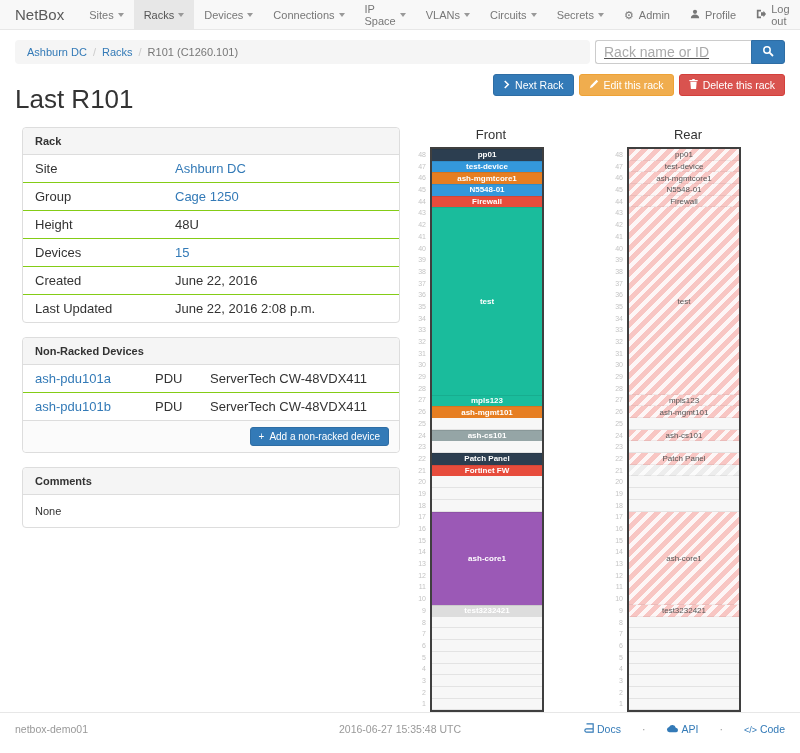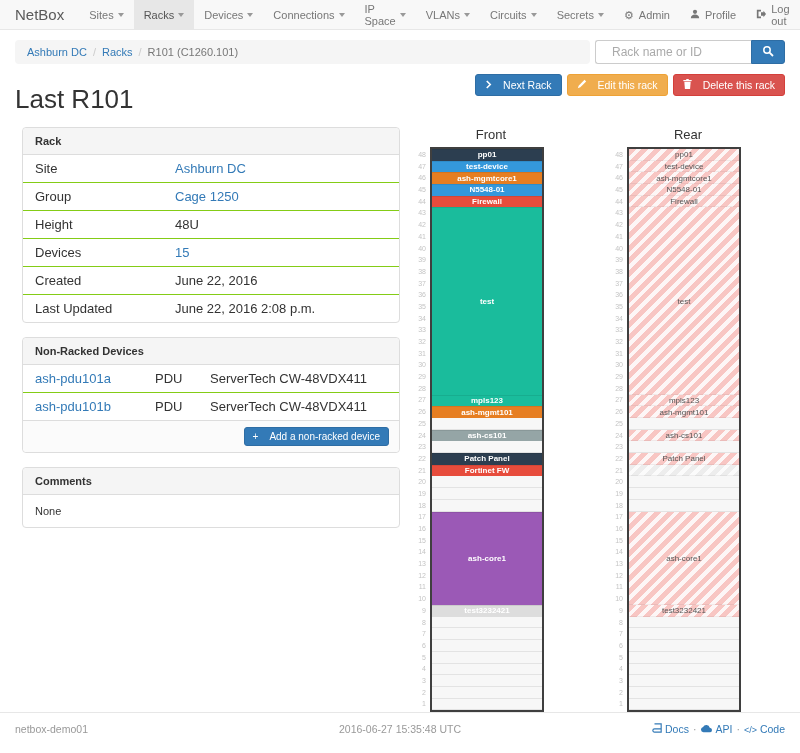--- a/index.html
+++ b/index.html
@@ -27,31 +27,31 @@
   .tx-icon { font-size:11px; line-height:1; }
 
   
   .crumb-row { display:flex; align-items:center; padding:10px 15px 6px 15px; flex:0 0 auto; }
   .breadcrumb { flex:0 0 575px; background:#f5f5f5; border-radius:4px; padding:6px 12px;
                 color:#777; }
   .breadcrumb a { color:#337ab7; }
   .crumb-sep { color:#ccc; padding:0 6px; }
   .search-group { margin-left:auto; display:flex; }
   .search-input { width:156px; height:24px; border:1px solid #ccc; border-right:none;
-                  border-radius:3px 0 0 3px; padding:0 16px; font-size:12px;
-                  font-family:"Liberation Sans",sans-serif; color:#555; outline:none; }
+                  border-radius:3px 0 0 3px; padding:0 8px; font-size:14px;
+                  font-family:"Liberation Sans",sans-serif; color:#555; outline:none;text-decoration:underline; }
   .search-input::placeholder { color:#aaa; }
   .search-btn { width:34px; height:24px; background:#337ab7; border:1px solid #2e6da4;
                 border-radius:0 3px 3px 0; display:flex; align-items:center;
                 justify-content:center; cursor:pointer; }
 
   
   .title-row { position:relative; padding:0 15px; flex:0 0 auto; }
   .actions { position:absolute; top:4px; right:15px; display:flex; gap:5px; }
-  .btn { display:inline-flex; align-items:center; gap:11px; color:#fff; font-size:10.5px;
+  .btn { display:inline-flex; align-items:center; gap:5px; color:#fff; font-size:10.5px;
          padding:4px 9px; border-radius:3px; cursor:pointer; border:1px solid transparent; }
   .btn-primary { background:#337ab7; border-color:#2e6da4; }
   .btn-warning { background:#f0ad4e; border-color:#eea236; }
   .btn-danger  { background:#d9534f; border-color:#d43f3a; }
   h1.page-title { font-size:26px; font-weight:400; margin:14px 0 12px 0; color:#333; }
 
   
   .main { display:flex; align-items:flex-start; padding:0 15px; flex:1 1 auto; }
   .left-col { width:385px; flex:0 0 385px; }
 
@@ -90,21 +90,21 @@
   .hatch-pink { background:repeating-linear-gradient(135deg,#f8c6c3 0,#f8c6c3 5px,
                 #fdf6f6 5px,#fdf6f6 9px); }
   .hatch-gray { background:repeating-linear-gradient(135deg,#ededed 0,#ededed 5px,
                 #fbfbfb 5px,#fbfbfb 9px); }
 
   
   .footer { flex:0 0 auto; margin-top:auto; border-top:1px solid #e7e7e7;
             padding:10px 15px 12px 15px; display:flex; align-items:center;
             color:#999; font-size:10.5px; position:relative; }
   .footer-center { position:absolute; left:0; right:0; text-align:center; }
-  .footer-links { margin-left:auto; display:flex; align-items:center; gap:4px;
+  .footer-links { margin-left:auto; display:flex; align-items:center; gap:21px;
                   position:relative; z-index:1; }
   .footer-links a { color:#337ab7; display:inline-flex; align-items:center; gap:3px; }
   .dot-sep { color:#999; }
 </style>
 </head>
 <body>
 
 <div class="page">
 
   <div class="navbar">

